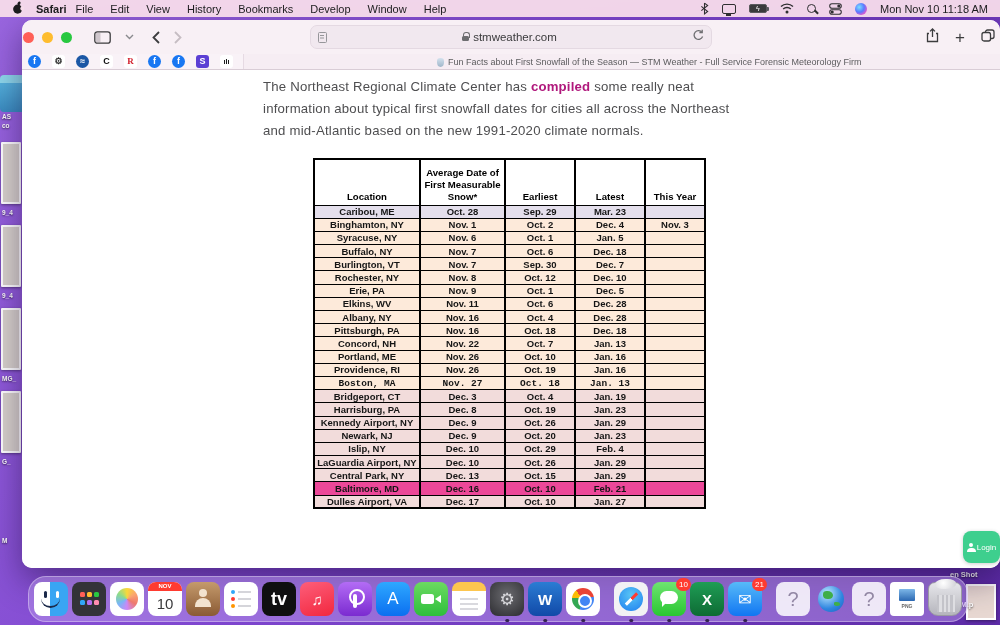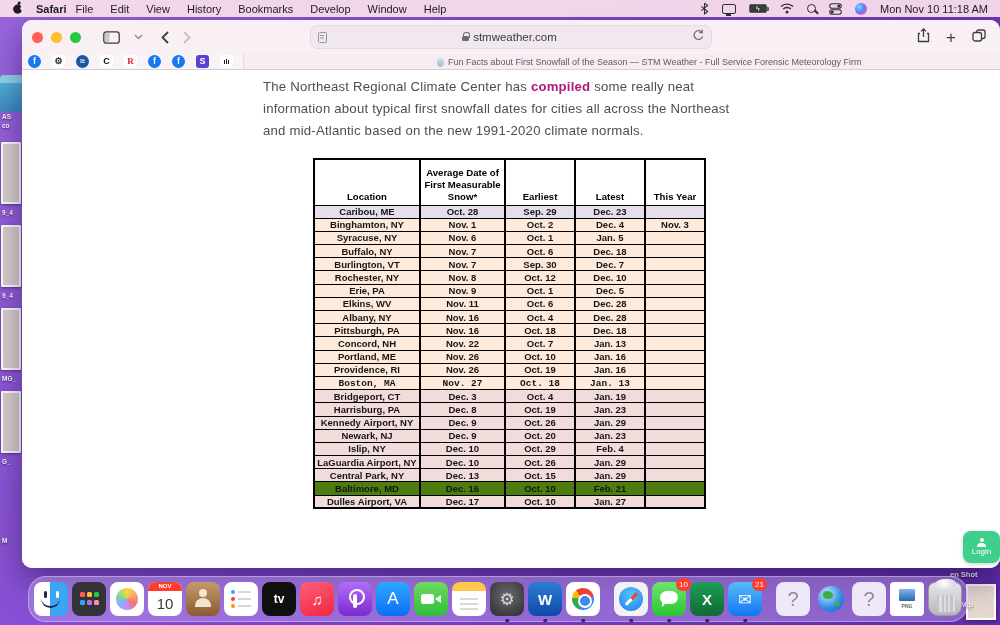--- a/index.html
+++ b/index.html
@@ -38,21 +38,21 @@
   
   .desk-right { position:absolute; left:950px; top:570px; width:50px; height:55px; z-index:2; }
   .dr-label { color:#fff; font-size:7.5px; font-weight:bold; text-shadow:0 1px 2px rgba(0,0,0,.6); white-space:nowrap; }
   .dr-thumb { position:absolute; left:16px; top:14px; width:30px; height:36px; background:#e8d8d2;
     border:2px solid #fff; box-shadow:0 1px 3px rgba(0,0,0,.4); }
   .dr-label2 { position:absolute; left:5px; top:30px; }
 
   
   .window { position:absolute; left:22px; top:20px; width:978px; height:548px;
     border-radius:10px; background:#fff; box-shadow:0 12px 34px rgba(20,5,45,.45); z-index:10; overflow:hidden; }
-  .titlebar { height:34px; background:#f8f0f5; display:flex; align-items:center; padding:0 10px; }
+  .titlebar { height:34px; background:#f8f0f5; display:flex; align-items:center; padding:0 1px; }
   .tl { width:11px; height:11px; border-radius:50%; margin-right:8px; }
   .tl-red{background:#ff5f57;} .tl-yellow{background:#febc2e;} .tl-green{background:#28c840;}
   .tb-ic { margin-left:14px; display:flex; align-items:center; }
   .addressbar { position:absolute; left:288px; top:5px; width:402px; height:24px; background:#f1e8ef;
     border:1px solid #e4d9e2; border-radius:7px; display:flex; align-items:center; padding:0 7px; }
   .ab-center { flex:1; display:flex; align-items:center; justify-content:center; font-size:11.5px; color:#3a3a3c; gap:4px; }
   .pageic { width:9px; height:11px; border:1.3px solid #96969a; border-radius:1.5px; position:relative; }
   .pageic::after { content:""; position:absolute; left:1px; top:2px; width:4px; height:1px; background:#96969a; box-shadow:0 2.5px 0 #96969a; }
   .lock { width:7px; height:5.5px; background:#6d6d70; border-radius:1.5px; position:relative; margin-top:3px; }
   .lock::before { content:""; position:absolute; left:1px; top:-4px; width:5px; height:5px;
@@ -78,21 +78,21 @@
 
   table.snow { position:absolute; left:291px; top:88px; width:391px; border-collapse:collapse;
     table-layout:fixed; border:2px solid #000; }
   .snow th, .snow td { border:1px solid #000; border-left-width:2px; border-right-width:2px;
     text-align:center; white-space:nowrap; overflow:hidden; }
   .snow th { height:46px; vertical-align:bottom; font-size:9.6px; font-weight:bold; line-height:1.25;
     padding-bottom:2px; background:#fff; }
   .snow td { height:13.2px; font-size:9.5px; font-weight:bold; padding:0; color:#151515; }
 
   .login-btn { position:absolute; left:941px; top:461px; width:37px; height:32px; border-radius:8px;
-    background:#3ecf8e; display:flex; flex-direction:column; align-items:center; justify-content:center;
+    background:#3ecf8e; display:flex; flex-direction:row; align-items:center; justify-content:center;
     color:#fff; font-size:8px; gap:1px; box-shadow:0 1px 4px rgba(0,0,0,.2); }
   .person { width:9px; height:8px; position:relative; }
   .person::before { content:""; position:absolute; left:2.5px; top:0; width:4px; height:4px; border-radius:50%; background:#fff; }
   .person::after { content:""; position:absolute; left:0; top:4.5px; width:9px; height:4px; border-radius:4px 4px 0 0; background:#fff; }
 
   
   .dock { position:absolute; left:28px; top:576px; width:940px; height:46px; border-radius:18px;
     background:rgba(186,152,235,.5); border:1px solid rgba(255,255,255,.35); z-index:20;
     display:flex; align-items:center; justify-content:center; gap:4px; padding:0 8px; }
   .dsep { width:1px; height:32px; background:rgba(90,60,130,.45); margin:0 3px; }
@@ -117,21 +117,21 @@
   .cal-month{width:100%;background:#ff3b30;color:#fff;font-size:6px;text-align:center;line-height:9px;height:9px;}
   .cal-day{flex:1;display:flex;align-items:center;justify-content:center;color:#3a3a3c;font-size:15px;font-weight:normal;}
   .ic-contacts{background:linear-gradient(#c49a6c,#8a5a34);}
   .ic-contacts::before{content:"";position:absolute;left:13px;top:7px;width:8px;height:8px;border-radius:50%;background:#f3e3cf;}
   .ic-contacts::after{content:"";position:absolute;left:9px;top:16px;width:16px;height:9px;border-radius:8px 8px 0 0;background:#f3e3cf;}
   .ic-reminders{background:#fff;}
   .ic-reminders::before{content:"";position:absolute;left:7px;top:8px;width:4px;height:4px;border-radius:50%;background:#30a7f8;
     box-shadow:0 7px 0 #ff3b30,0 14px 0 #ff9500;}
   .ic-reminders::after{content:"";position:absolute;left:14px;top:9px;width:13px;height:2px;background:#d5d5da;
     box-shadow:0 7px 0 #d5d5da,0 14px 0 #d5d5da;}
-  .ic-appletv{background:#0f0f10;font-size:12px;font-weight:600;}
+  .ic-appletv{background:#0f0f10;font-size:18px;font-weight:600;}
   .ic-music{background:linear-gradient(160deg,#fd5e7a,#f2273e);}
   .ic-podcasts{background:linear-gradient(#b36cf5,#7b2bd0);}
   .ic-podcasts::before{content:"";position:absolute;left:11px;top:7px;width:12px;height:12px;border:2.5px solid #fff;border-radius:50%;}
   .ic-podcasts::after{content:"";position:absolute;left:15px;top:12px;width:4px;height:14px;background:#fff;border-radius:2px;}
   .ic-appstore{background:linear-gradient(#2ea8ff,#0b6ff0);font-weight:normal;font-size:17px;}
   .ic-facetime{background:linear-gradient(#6cda61,#2ebf3c);}
   .ic-facetime::before{content:"";position:absolute;left:7px;top:12px;width:13px;height:10px;background:#fff;border-radius:2.5px;}
   .ic-facetime::after{content:"";position:absolute;left:21px;top:13px;width:0;height:0;
     border-right:6px solid #fff;border-top:4px solid transparent;border-bottom:4px solid transparent;}
   .ic-notes{background:linear-gradient(#fdc64f 0 9px,#fff 9px);}
@@ -336,21 +336,21 @@
             <th style="white-space: normal;">Earliest</th>
             <th style="white-space: normal;">Latest</th>
             <th style="white-space: normal;">This Year</th>
           </tr>
         </thead>
       <tbody id="snow-body">
           <tr style="background: rgb(228, 223, 236);">
             <td>Caribou, ME</td>
             <td>Oct. 28</td>
             <td>Sep. 29</td>
-            <td>Dec. 23</td>
+            <td>Mar. 23</td>
             <td></td>
           </tr>
           <tr style="background: rgb(253, 234, 218);">
             <td>Binghamton, NY</td>
             <td>Nov. 1</td>
             <td>Oct. 2</td>
             <td>Dec. 4</td>
             <td>Nov. 3</td>
           </tr>
           <tr style="background: rgb(253, 234, 218);">
@@ -479,21 +479,21 @@
             <td>Jan. 29</td>
             <td></td>
           </tr>
           <tr style="background: rgb(242, 220, 219);">
             <td>Central Park, NY</td>
             <td>Dec. 13</td>
             <td>Oct. 15</td>
             <td>Jan. 29</td>
             <td></td>
           </tr>
-          <tr style="background: #4d7c0f;">
+          <tr style="background: #ec4899;">
             <td>Baltimore, MD</td>
             <td>Dec. 16</td>
             <td>Oct. 10</td>
             <td>Feb. 21</td>
             <td></td>
           </tr>
           <tr style="background: rgb(242, 220, 219);">
             <td>Dulles Airport, VA</td>
             <td>Dec. 17</td>
             <td>Oct. 10</td>

